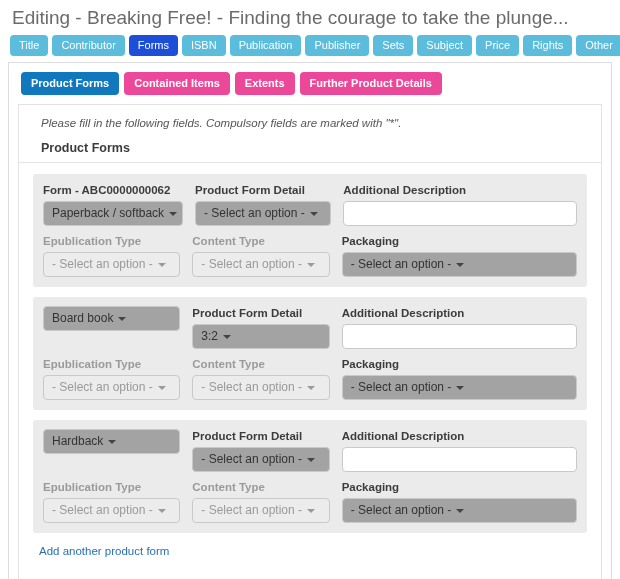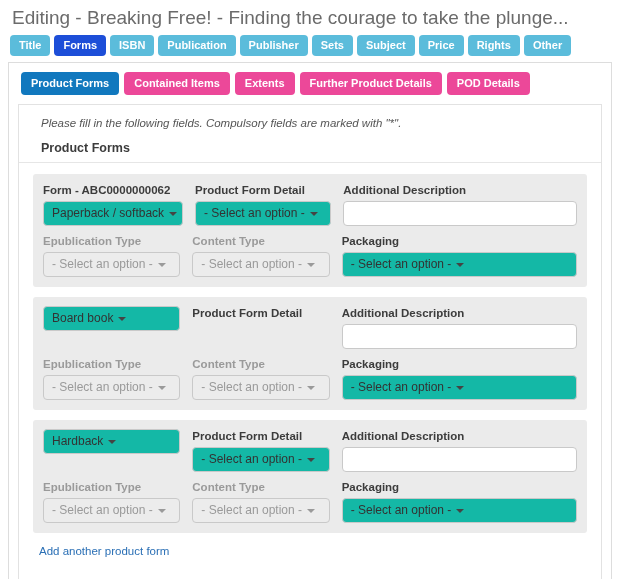--- a/index.html
+++ b/index.html
@@ -36,21 +36,21 @@
     padding: 6px 0 0 10px;
     height: 27px;
     box-sizing: border-box;
     overflow: hidden;
     white-space: nowrap;
   }
   .tab {
     background: #5bbcdb;
     color: #ffffff;
     font-size: 11px;
-    font-weight: bold;
+    font-weight: normal;
     border-radius: 4px;
     padding: 5px 9px 5px 9px;
     line-height: 11px;
     cursor: pointer;
     flex: 0 0 auto;
     box-sizing: border-box;
     height: 21px;
   }
   .tab.active {
     background: #1d4ed8;
@@ -146,21 +146,21 @@
     line-height: 14px;
     margin: 0 0 4px 0;
     white-space: nowrap;
   }
   .field-label.disabled {
     color: #9a9a9a;
   }
 
   
   .select {
-    background: #14b8a6;
+    background: #a3a3a3;
     border: 1px solid #c9c9c9;
     border-radius: 4px;
     height: 25px;
     line-height: 23px;
     padding: 0 8px;
     font-size: 12px;
     color: #333333;
     box-sizing: border-box;
     display: flex;
     align-items: center;
@@ -226,39 +226,39 @@
     padding-left: 136px;
   }
 </style>
 </head>
 <body>
 
 <h1 class="page-title">Editing - Breaking Free! - Finding the courage to take the plunge...</h1>
 
 <div class="tab-strip" id="main-tab-strip">
     <div class="tab">Title</div>
+    <div class="tab">Contributor</div>
     <div class="tab active">Forms</div>
     <div class="tab">ISBN</div>
     <div class="tab">Publication</div>
     <div class="tab">Publisher</div>
     <div class="tab">Sets</div>
     <div class="tab">Subject</div>
     <div class="tab">Price</div>
     <div class="tab">Rights</div>
     <div class="tab">Other</div>
   </div>
 
 <div class="content-panel">
 
   <div class="subtab-strip" id="sub-tab-strip">
       <div class="subtab active">Product Forms</div>
       <div class="subtab">Contained Items</div>
       <div class="subtab">Extents</div>
       <div class="subtab">Further Product Details</div>
-      <div class="subtab">POD Details</div>
     </div>
 
   <div class="inner-panel">
 
     <p class="help-text">Please fill in the following fields. Compulsory fields are marked with "*".</p>
 
     <h2 class="section-title">Product Forms</h2>
 
     <div class="forms-area" id="form-groups-container">
         <div class="form-group">
@@ -307,20 +307,24 @@
         <div class="form-group">
           <div class="row">
             <div class="col col-1">
               <div class="select">
                 <span>Board book</span>
                 <span class="caret"></span>
               </div>
             </div>
             <div class="col col-2">
               <div class="field-label">Product Form Detail</div>
+              <div class="select">
+                <span>3:2</span>
+                <span class="caret"></span>
+              </div>
             </div>
             <div class="col col-3"><div class="field-label">Additional Description</div><input type="text" class="text-input" placeholder="" style=""></div>
           </div>
           <div class="row-spacer"></div>
           <div class="row">
             <div class="col col-1">
               <div class="field-label disabled">Epublication Type</div>
               <div class="select disabled">
                 <span>- Select an option -</span>
                 <span class="caret"></span>

